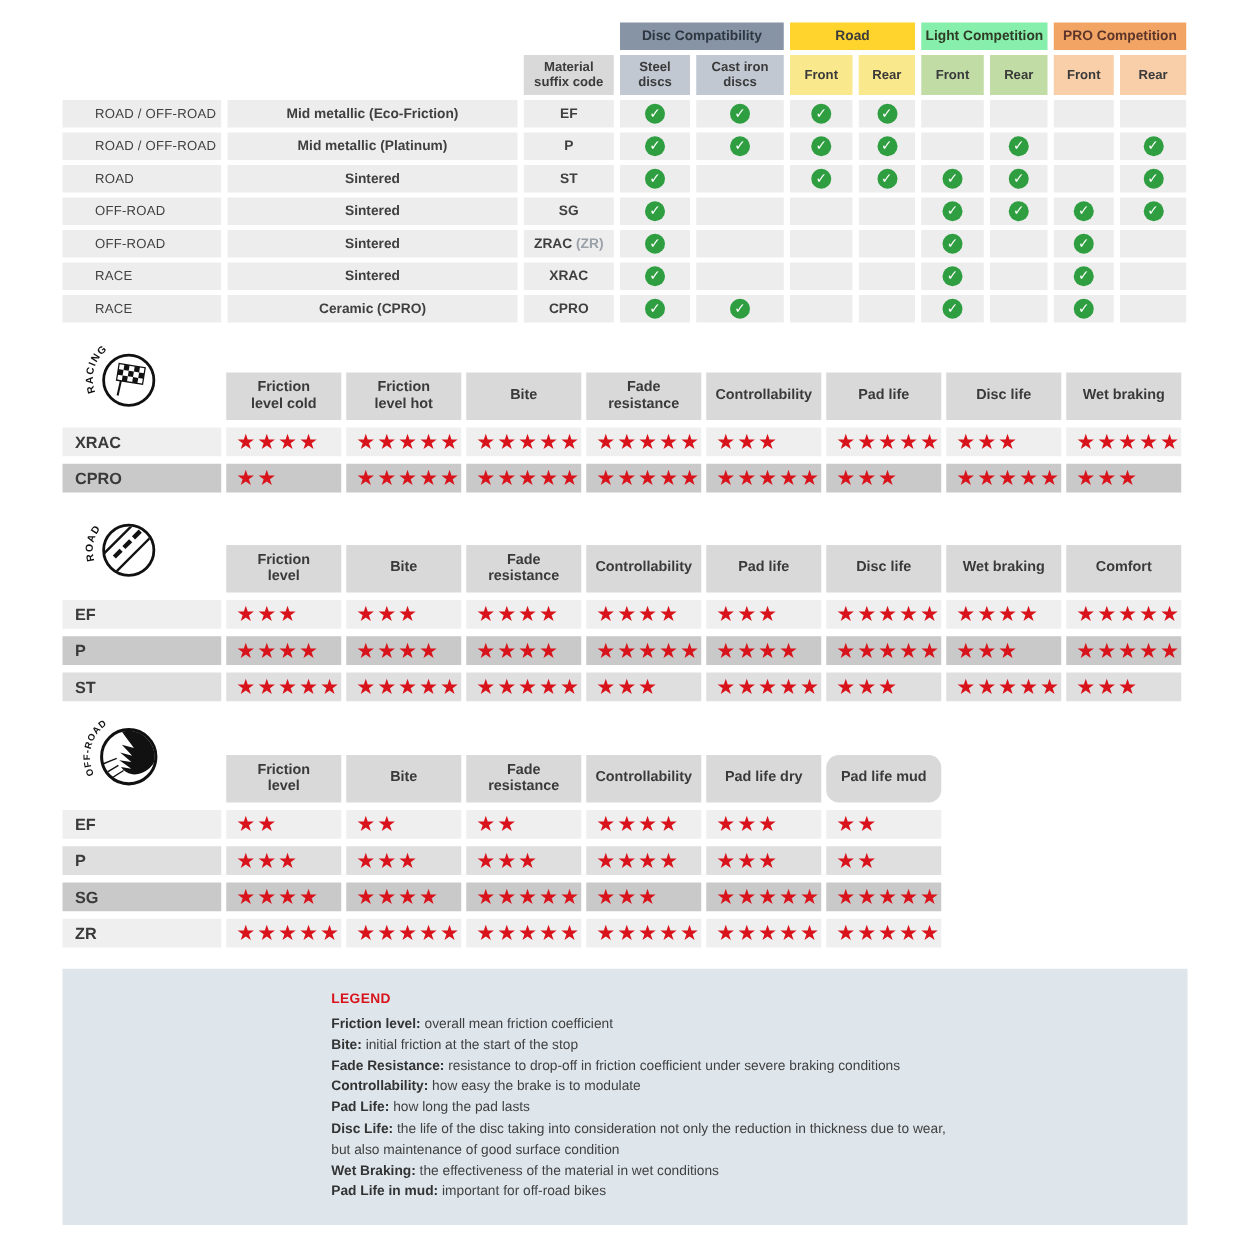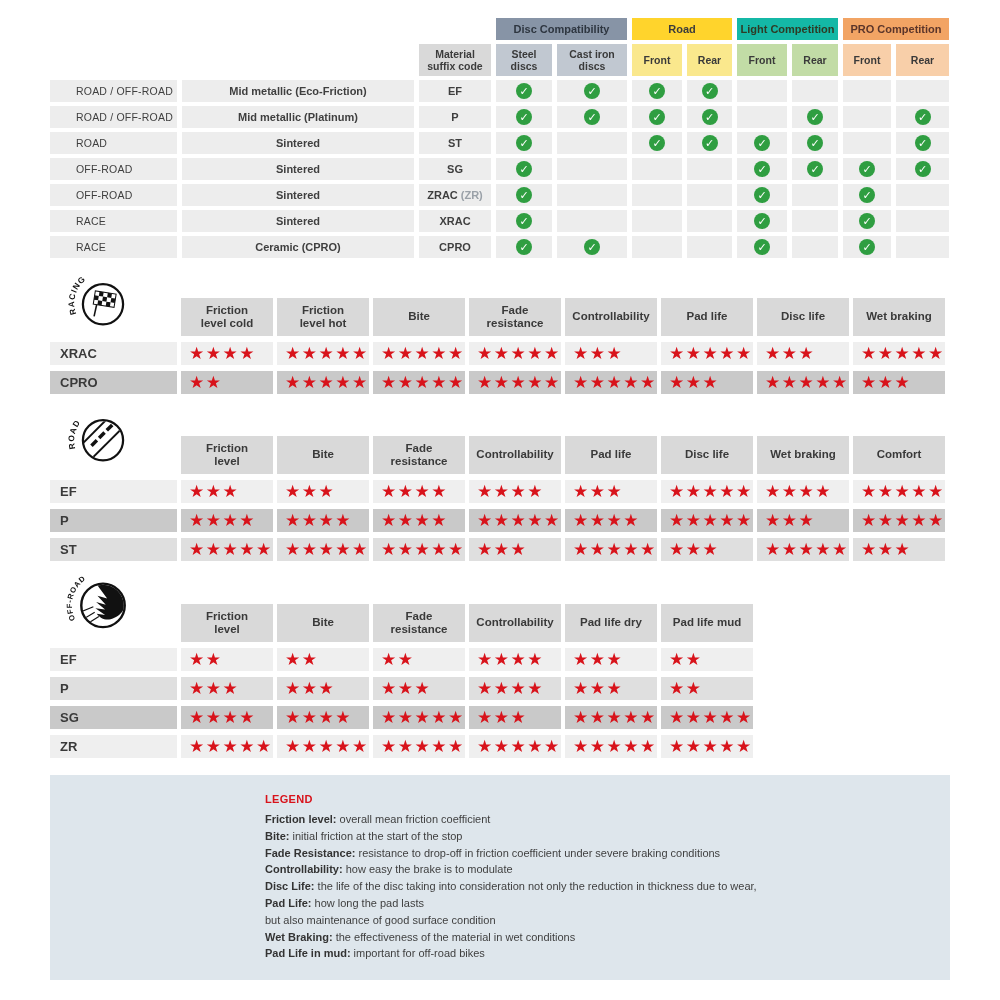--- a/index.html
+++ b/index.html
@@ -59,21 +59,21 @@
 
   <div class="compat">
       <div class="band" style="grid-area: 1 / 4 / auto / span 2; background: rgb(135, 148, 166); color: rgb(46, 54, 64);">Disc Compatibility</div>
       <div class="sub" style="grid-area: 2 / 4; background: rgb(193, 200, 209);">Steel
 discs</div>
       <div class="sub" style="grid-area: 2 / 5; background: rgb(193, 200, 209);">Cast iron
 discs</div>
       <div class="band" style="grid-area: 1 / 6 / auto / span 2; background: rgb(255, 212, 44); color: rgb(60, 60, 60);">Road</div>
       <div class="sub" style="grid-area: 2 / 6; background: rgb(250, 232, 141);">Front</div>
       <div class="sub" style="grid-area: 2 / 7; background: rgb(250, 232, 141);">Rear</div>
-      <div class="band" style="grid-area: 1 / 8 / auto / span 2; background: #14b8a6; color: rgb(46, 59, 37);">Light Competition</div>
+      <div class="band" style="grid-area: 1 / 8 / auto / span 2; background: #86efac; color: rgb(46, 59, 37);">Light Competition</div>
       <div class="sub" style="grid-area: 2 / 8; background: rgb(194, 220, 166);">Front</div>
       <div class="sub" style="grid-area: 2 / 9; background: rgb(194, 220, 166);">Rear</div>
       <div class="band" style="grid-area: 1 / 10 / auto / span 2; background: rgb(242, 164, 100); color: rgb(91, 53, 42);">PRO Competition</div>
       <div class="sub" style="grid-area: 2 / 10; background: rgb(248, 207, 169);">Front</div>
       <div class="sub" style="grid-area: 2 / 11; background: rgb(248, 207, 169);">Rear</div>
       <div class="hdr" style="grid-area: 2 / 3;">Material
 suffix code</div>
       <div class="cell left" style="grid-area: 3 / 1;">ROAD / OFF-ROAD</div>
       <div class="cell tech" style="grid-area: 3 / 2;">Mid metallic (Eco-Friction)</div>
       <div class="cell code" style="grid-area: 3 / 3;">
@@ -362,21 +362,21 @@
   </svg>
 
   <div id="offroad-table" class="rtable">
       <div class="rhdr" style="grid-area: 1 / 2;">Friction
 level</div>
       <div class="rhdr" style="grid-area: 1 / 3;">Bite</div>
       <div class="rhdr" style="grid-area: 1 / 4;">Fade
 resistance</div>
       <div class="rhdr" style="grid-area: 1 / 5;">Controllability</div>
       <div class="rhdr" style="grid-area: 1 / 6;">Pad life dry</div>
-      <div class="rhdr" style="grid-area: 1 / 7;">Pad life mud</div>
+      <div class="rhdr" style="grid-area: 1 / 7; border-radius: 10px;">Pad life mud</div>
       <div class="rlabel shade-light" style="grid-area: 2 / 1;">EF</div>
       <div class="stars shade-light" style="grid-area: 2 / 2; color: rgb(216, 19, 27);">★★</div>
       <div class="stars shade-light" style="grid-area: 2 / 3; color: rgb(216, 19, 27);">★★</div>
       <div class="stars shade-light" style="grid-area: 2 / 4; color: rgb(216, 19, 27);">★★</div>
       <div class="stars shade-light" style="grid-area: 2 / 5; color: rgb(216, 19, 27);">★★★★</div>
       <div class="stars shade-light" style="grid-area: 2 / 6; color: rgb(216, 19, 27);">★★★</div>
       <div class="stars shade-light" style="grid-area: 2 / 7; color: rgb(216, 19, 27);">★★</div>
       <div class="rlabel shade-medium" style="grid-area: 3 / 1;">P</div>
       <div class="stars shade-medium" style="grid-area: 3 / 2; color: rgb(216, 19, 27);">★★★</div>
       <div class="stars shade-medium" style="grid-area: 3 / 3; color: rgb(216, 19, 27);">★★★</div>
@@ -401,22 +401,22 @@
     </div>
 
   <div class="legend">
     <div class="legend-inner">
       <div class="legend-title" style="color: rgb(216, 19, 27);">LEGEND</div>
       <div id="legend-items">
           <div class="legend-item"><b>Friction level:</b> overall mean friction coefficient</div>
           <div class="legend-item"><b>Bite:</b> initial friction at the start of the stop</div>
           <div class="legend-item"><b>Fade Resistance:</b> resistance to drop-off in friction coefficient under severe braking conditions</div>
           <div class="legend-item"><b>Controllability:</b> how easy the brake is to modulate</div>
+          <div class="legend-item"><b>Pad Life:</b> how long the pad lasts</div>
           <div class="legend-item"><b>Disc Life:</b> the life of the disc taking into consideration not only the reduction in thickness due to wear,</div>
-          <div class="legend-item"><b>Pad Life:</b> how long the pad lasts</div>
           <div class="legend-item">but also maintenance of good surface condition</div>
           <div class="legend-item"><b>Wet Braking:</b> the effectiveness of the material in wet conditions</div>
           <div class="legend-item"><b>Pad Life in mud:</b> important for off-road bikes</div>
         </div>
     </div>
   </div>
 
 </div>
 
 </body></html>

